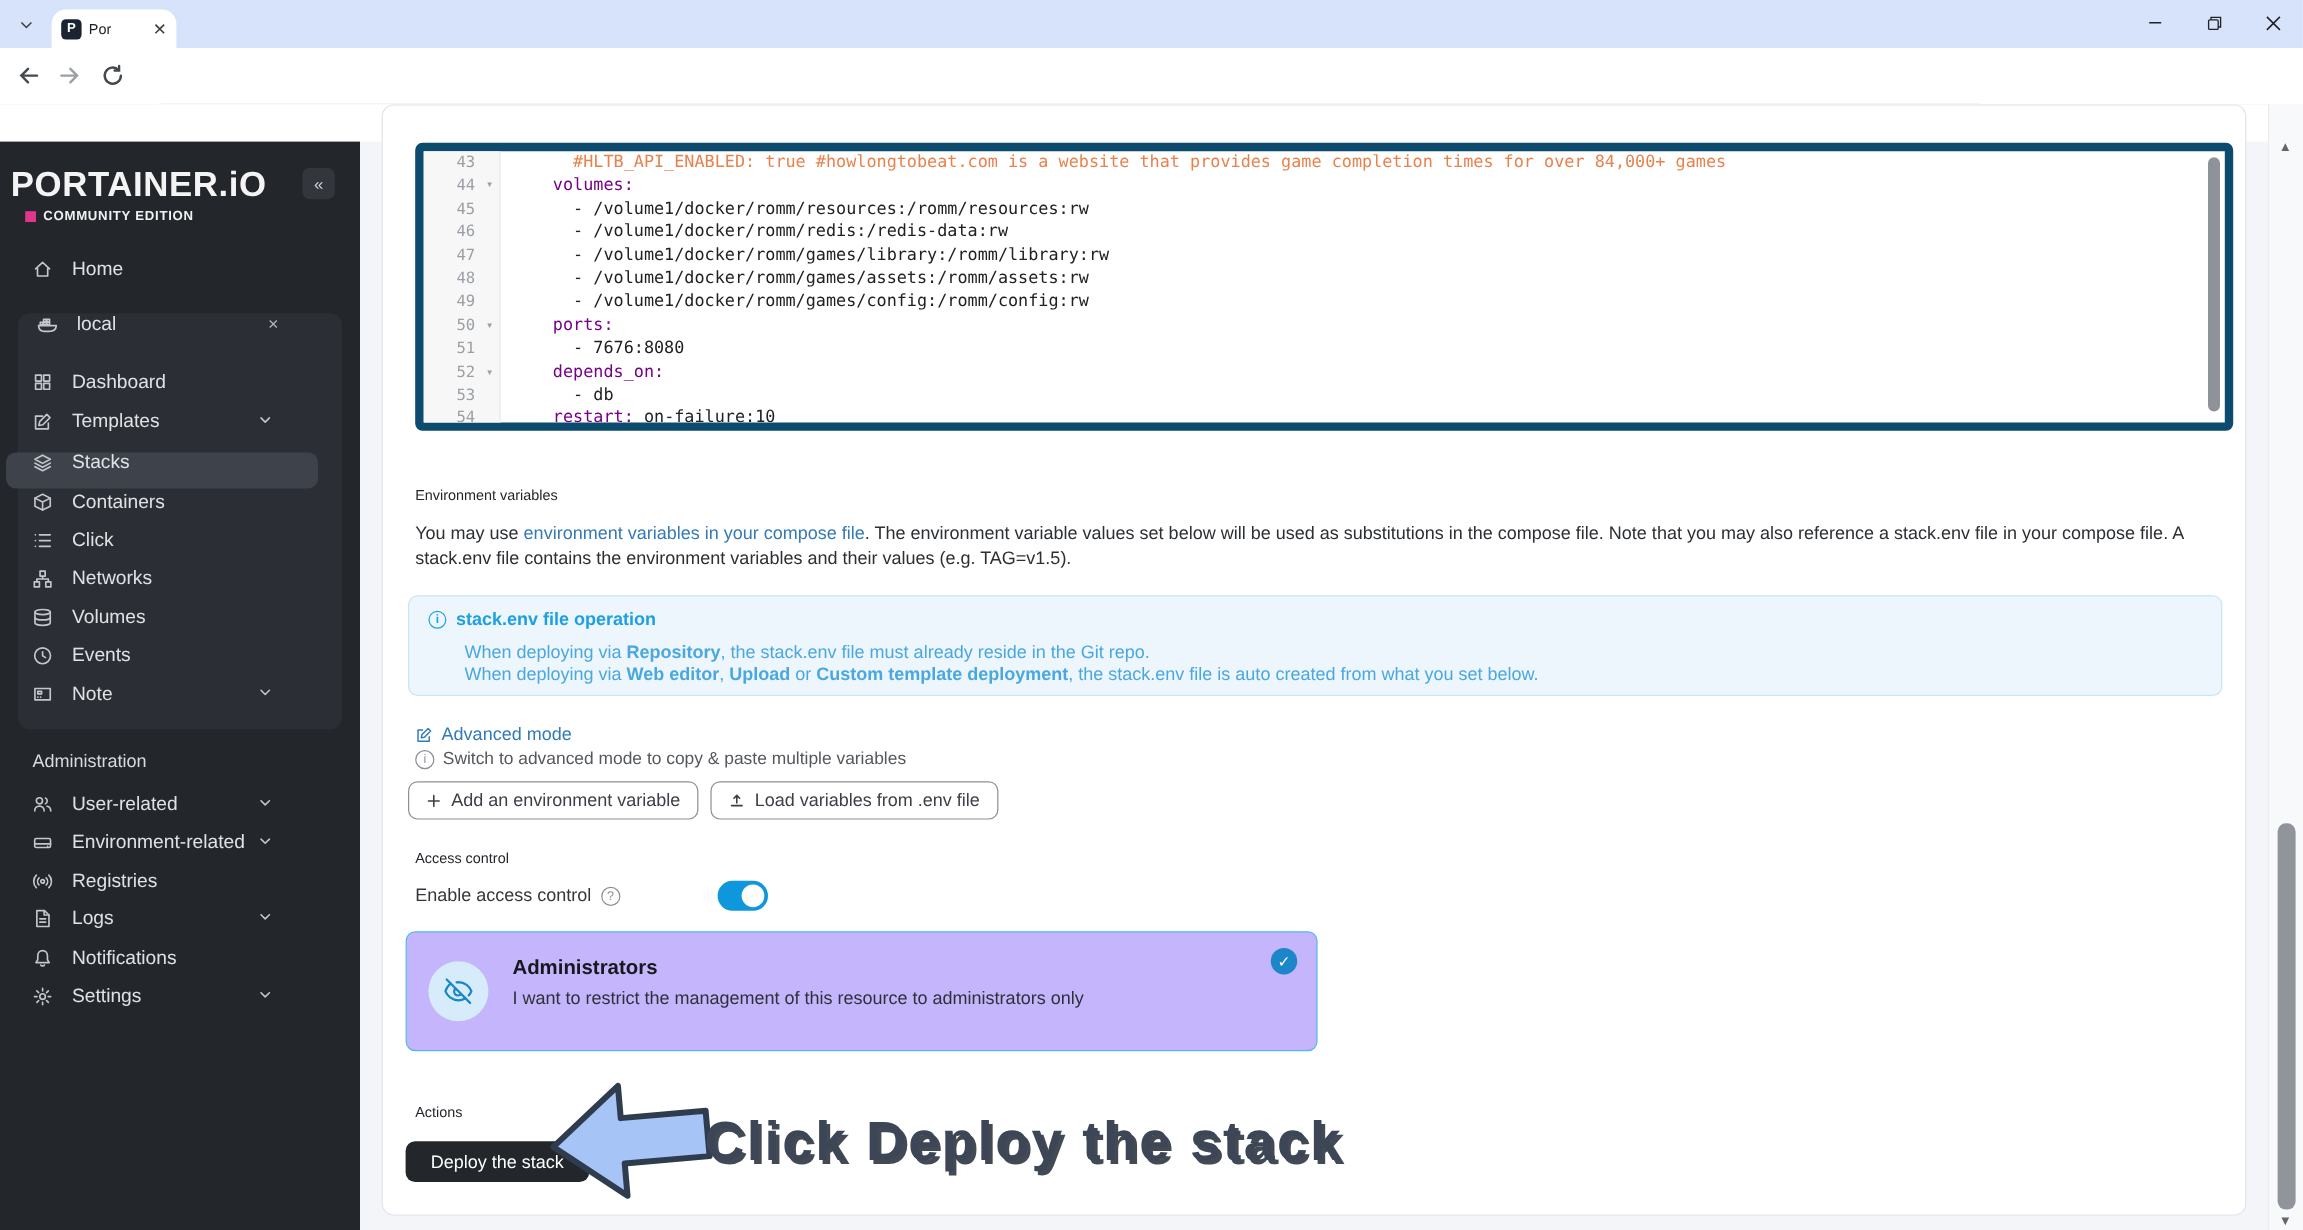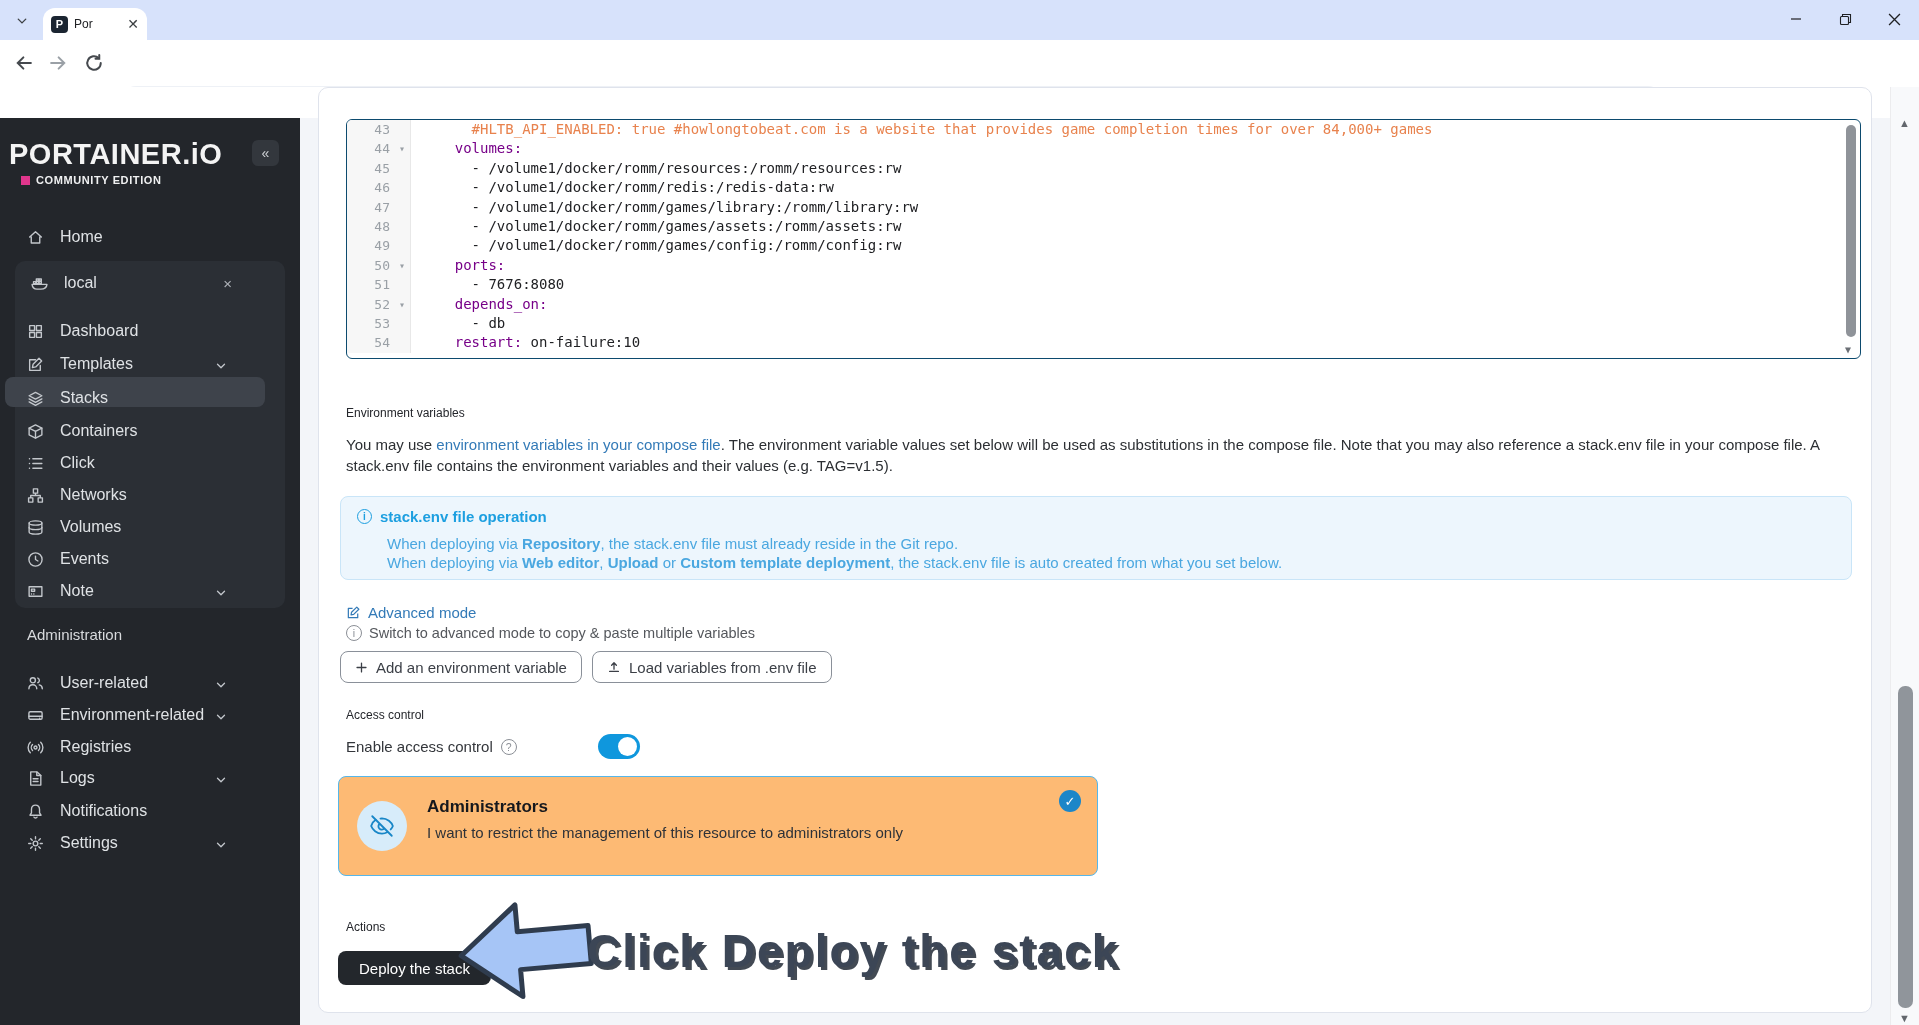--- a/index.html
+++ b/index.html
@@ -31,34 +31,34 @@
   
   #page{position:absolute;left:0;top:87px;width:1919px;height:938px;background:#fff;}
   
   #sidebar{position:absolute;left:0;top:31px;width:300px;height:907px;background:var(--sidebar-bg,#23262b);color:#e2e4e7;}
   #logo{position:absolute;left:9px;top:20px;font-size:29px;font-weight:bold;letter-spacing:.5px;color:#f4f4f4;}
   #collapse-btn{position:absolute;left:252px;top:22px;width:27px;height:26px;border-radius:6px;background:#33373d;
     color:#cfd2d6;display:flex;align-items:center;justify-content:center;font-size:14px;}
   #edition{position:absolute;left:21px;top:56px;display:flex;align-items:center;gap:6px;
     font-size:11px;font-weight:bold;letter-spacing:.6px;color:#f0f1f2;}
   #edition i{width:9px;height:9px;background:#e0368c;display:block}
-  .srow{position:absolute;left:0;width:248px;height:30px;display:flex;align-items:flex-end;font-size:16px;color:#dfe2e5;}
+  .srow{position:absolute;left:0;width:248px;height:30px;display:flex;align-items:flex-start;font-size:16px;color:#dfe2e5;}
   .srow .icn{margin-left:27px;margin-right:16px;flex:none}
   .icn{width:17px;height:17px;stroke:#c3c7cc;stroke-width:1.3;fill:none;stroke-linecap:round;stroke-linejoin:round}
   #env-panel{position:absolute;left:15px;top:143px;width:270px;height:347px;background:#2b2f35;border-radius:10px;}
   #row-stacks-bg{position:absolute;left:5px;top:259px;width:260px;height:30px;background:#3e434b;border-radius:8px;}
   .chev{width:14px;height:14px;position:absolute;right:20px;stroke:#c3c7cc;stroke-width:1.5;fill:none;stroke-linecap:round;stroke-linejoin:round}
   #admin-label{position:absolute;left:27px;top:508px;font-size:15px;color:#d8dadd;}
   .envclose{position:absolute;right:16px;font-size:15px;color:#aeb2b8}
   
   #main{position:absolute;left:300px;top:31px;width:1590px;height:907px;background:#f3f5f9;}
   #card{position:absolute;left:18px;top:-31px;width:1554px;height:926px;background:#fff;
     border:1px solid #dfe3ec;border-radius:10px;box-sizing:border-box;}
   
-  #editor{position:absolute;left:27px;top:31px;width:1515px;height:240px;border:1px solid #0c4a6e;
+  #editor{position:absolute;left:27px;top:31px;width:1515px;height:240px;border:7px solid #0c4a6e;
     border-radius:6px;box-sizing:border-box;overflow:hidden;background:#fff;
     font-family:"DejaVu Sans Mono", monospace;font-size:14px;}
   .crow{display:flex;height:19.4px;line-height:19.4px;}
   .gut{width:64px;flex:none;background:#f7f7f7;border-right:1px solid #e8e8e8;color:#9aa0a6;
     font-size:13px;text-align:right;padding-right:20px;box-sizing:border-box;position:relative;}
   .gut .fold{position:absolute;right:5px;top:0;font-style:normal;font-size:10px;color:#9aa0a6}
   .cline{white-space:pre;padding-left:10px;color:#202124;}
   .tk-comment{color:var(--comment-orange,#e8824d)}
   .tk-key{color:var(--key-purple,#770088)}
   .tk-plain{color:#202124}
@@ -85,21 +85,21 @@
     align-items:center;gap:8px;padding:0 14px;font-size:15px;color:#3b3f46;}
   #btnrow{position:absolute;left:21px;top:563px;display:flex;gap:10px;}
   #enable-row{position:absolute;left:27px;top:650px;display:flex;align-items:center;gap:8px;
     font-size:15px;color:#33363b;}
   .qicon{width:16px;height:16px;border-radius:50%;border:1.3px solid #8b8f96;color:#8b8f96;display:inline-flex;
     align-items:center;justify-content:center;font-size:10.5px;box-sizing:border-box}
   #toggle{position:absolute;left:279px;top:646px;width:42px;height:25px;border-radius:13px;
     background:var(--toggle-on,#0f97dd);}
   #toggle i{position:absolute;right:3px;top:3px;width:19px;height:19px;border-radius:50%;background:#fff;display:block}
   .ac-card{position:absolute;top:688px;height:100px;border-radius:8px;box-sizing:border-box;}
-  #ac-admin{left:19px;width:760px;background:#fdba74;border:1px solid #56b7ea;}
+  #ac-admin{left:19px;width:760px;background:#c4b5fd;border:1px solid #56b7ea;}
   #ac-restricted{left:792px;width:755px;background:#f8f9fb;border:1px solid #e3e6ec;}
   .ac-iconwrap{position:absolute;left:18px;top:24px;width:50px;height:50px;border-radius:50%;
     background:#d7ecfa;display:flex;align-items:center;justify-content:center;}
   .ac-title{position:absolute;left:88px;top:20px;font-size:17px;font-weight:bold;color:#16181d;}
   .ac-desc{position:absolute;left:88px;top:47px;font-size:15px;color:#2e3238;}
   #ac-check{position:absolute;right:16px;top:13px;width:22px;height:22px;border-radius:50%;
     background:#1c86c8;color:#fff;font-size:13px;display:flex;align-items:center;justify-content:center;}
   #ac-radio{position:absolute;right:16px;top:15px;width:17px;height:17px;border-radius:50%;
     border:2px solid #c3c7cf;background:#fff;box-sizing:border-box;}
   #deploy-btn{position:absolute;left:19px;top:863px;height:34px;padding:0 21px;background:var(--deploy-bg,#23272c);

